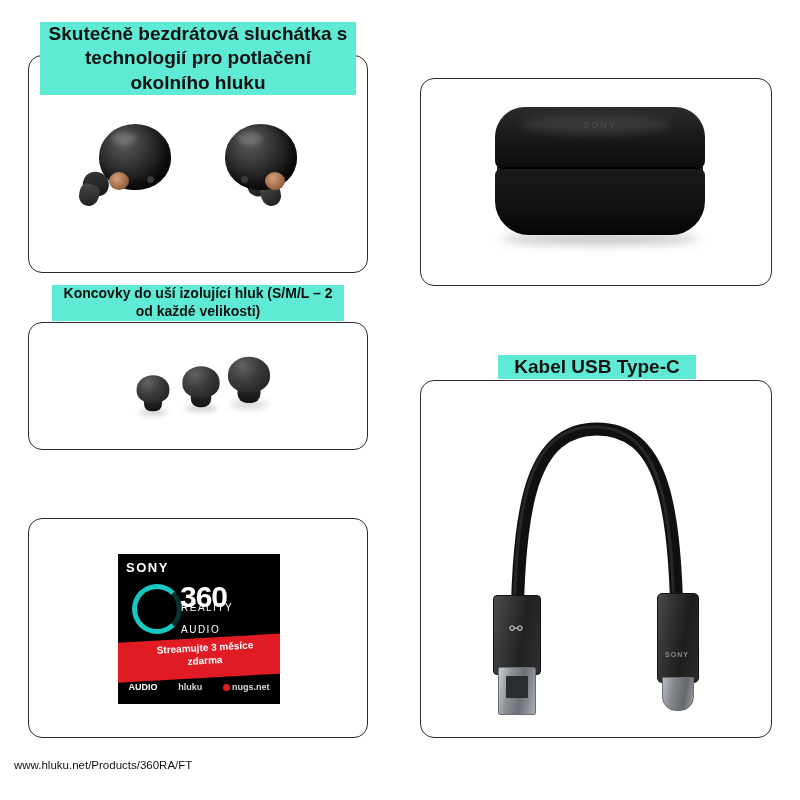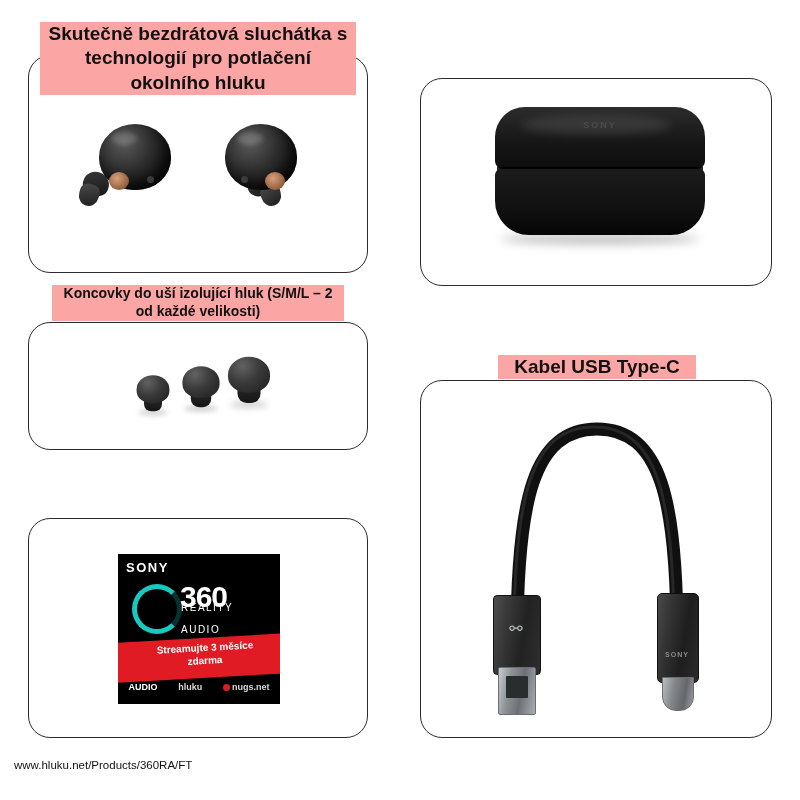--- a/index.html
+++ b/index.html
@@ -17,28 +17,28 @@
   }
   .page {
     position: absolute;
     inset: 0;
   }
 
   
   .panel {
     position: absolute;
     border: 1.6px solid #2b2b2b;
-    border-radius: 22px;
+    border-radius: 14px;
     box-sizing: border-box;
     background: #ffffff;
   }
   
   .panel-label {
     position: absolute;
-    background: #fca5a5;
+    background: #5eead4;
     text-align: center;
     font-weight: bold;
     line-height: 1.28;
     color: #111111;
     box-sizing: border-box;
     padding: 0 8px;
   }
 
   
   #panel-earbuds      { left: 28px;  top: 55px;  width: 340px; height: 218px; }

